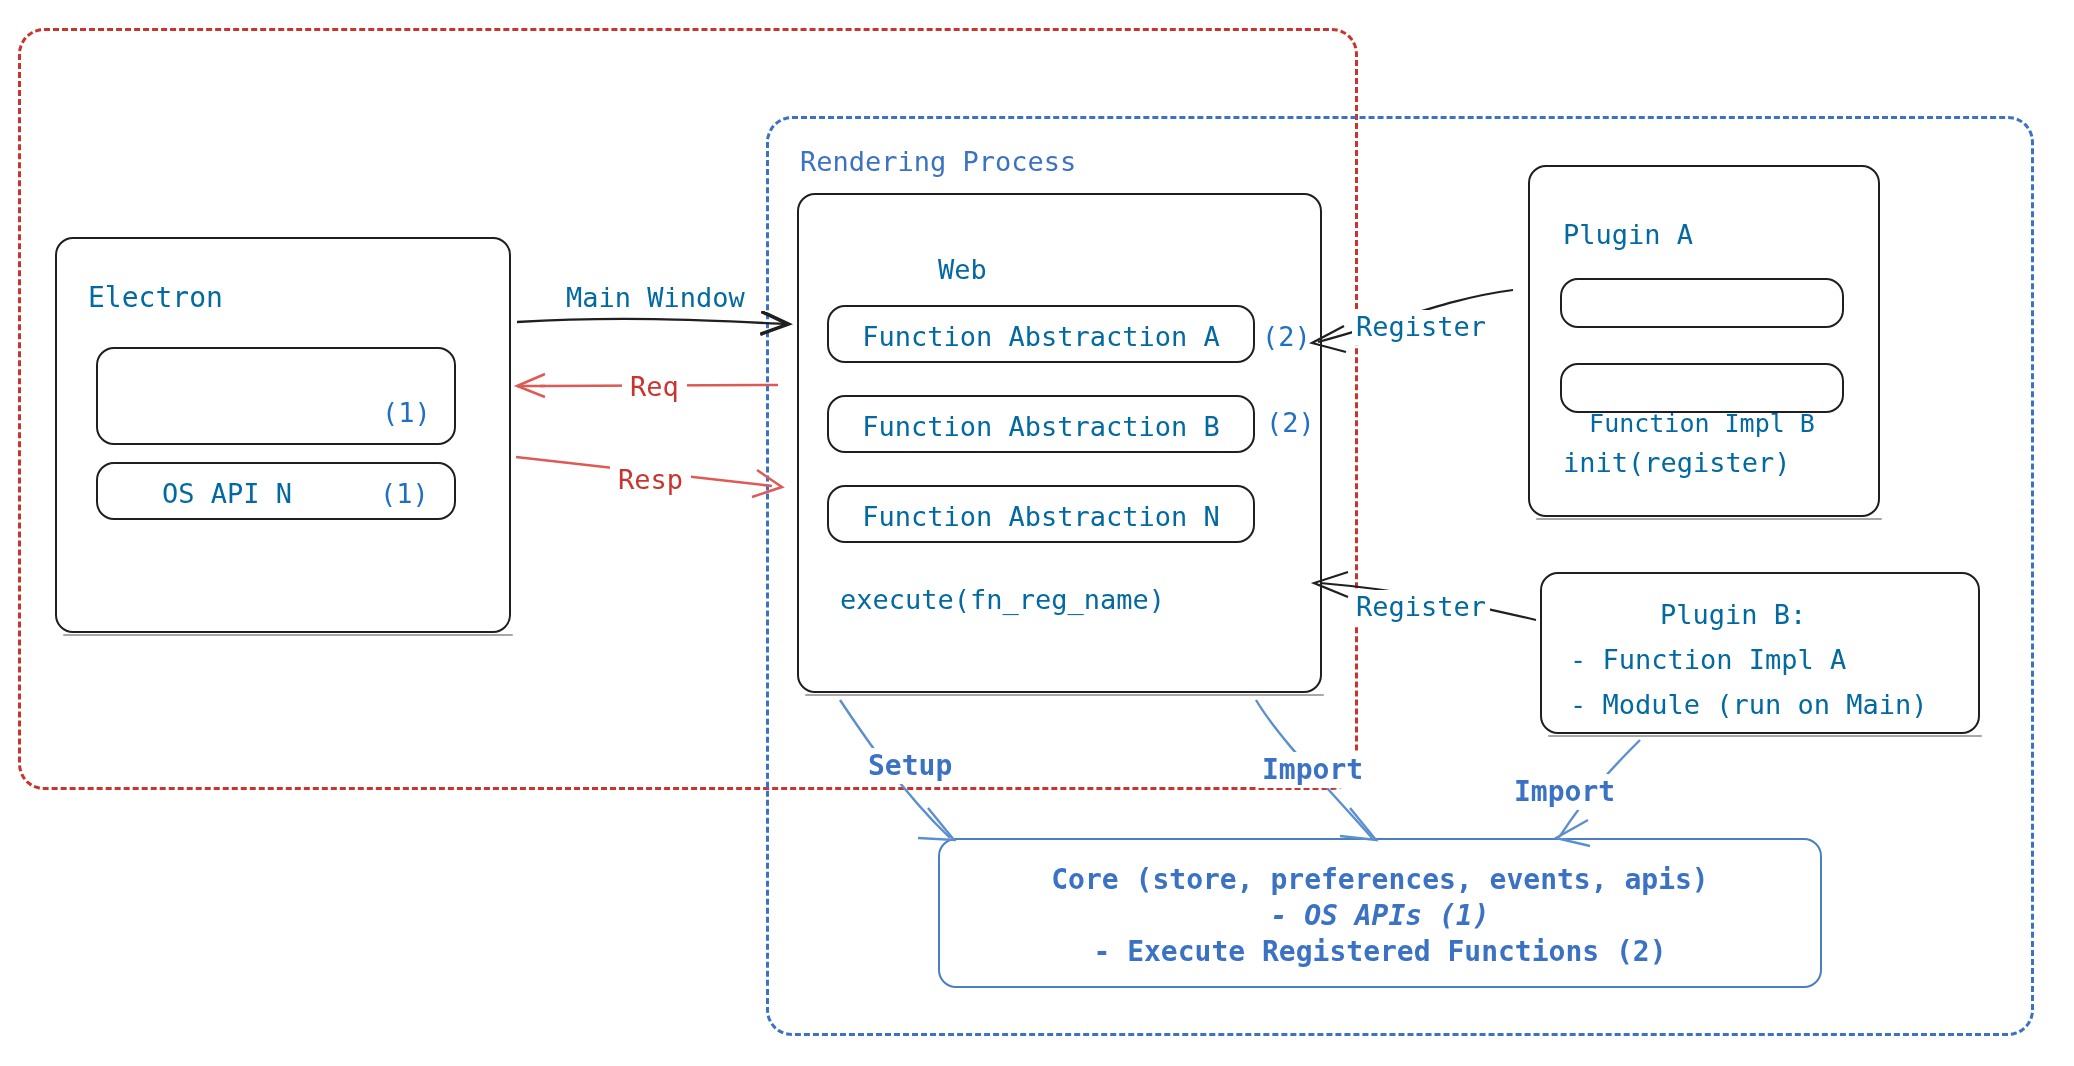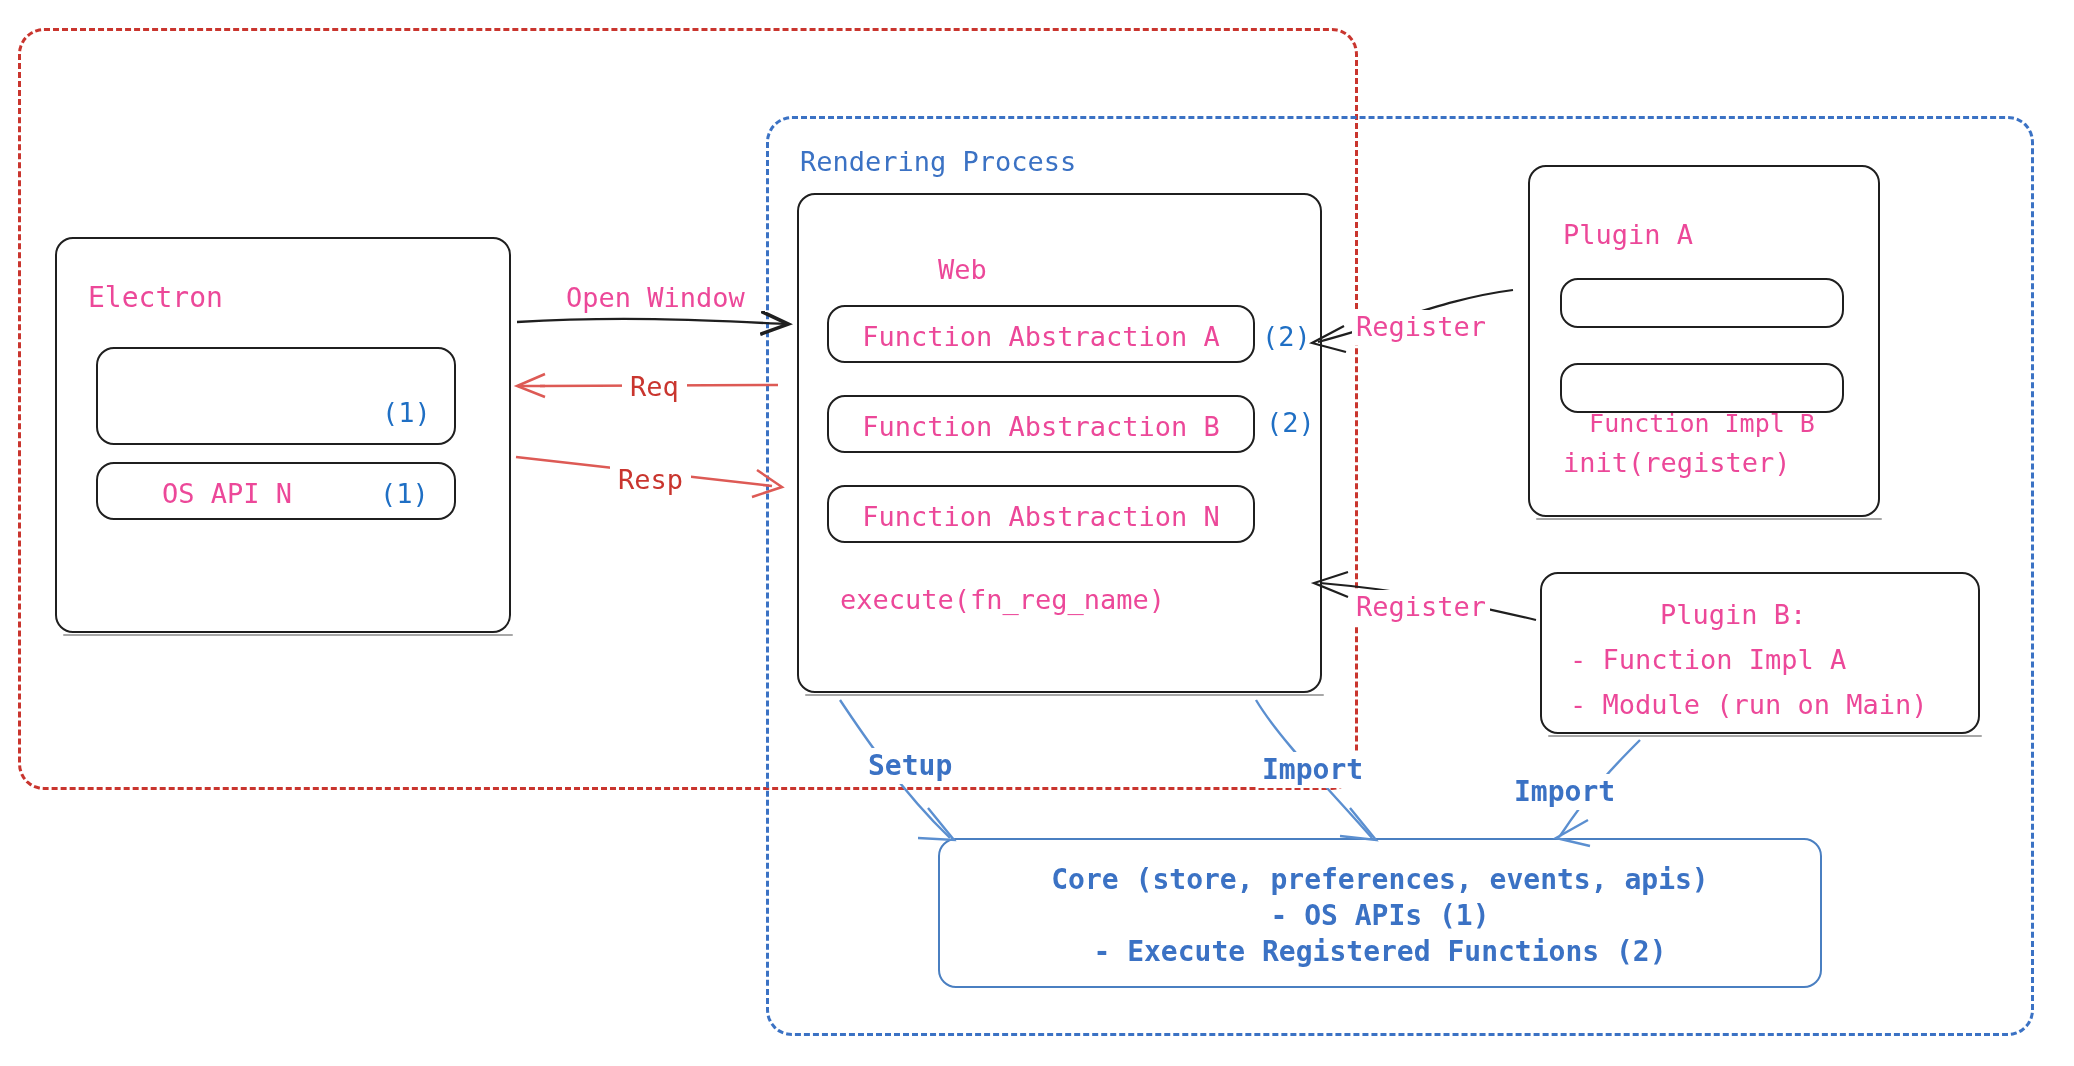--- a/index.html
+++ b/index.html
@@ -50,21 +50,21 @@
     border: 2.4px solid #4a7fc1;
     border-radius: 18px;
     background: #ffffff;
   }
 
   
   .label {
     position: absolute;
     white-space: pre;
     line-height: 1.28;
-    color: #ec4899;
+    color: #0369a1;
     font-family: "DejaVu Sans Mono", monospace;
   }
   .t-red   { color: #c9352e; }
   .t-blue  { color: #3b72c4; }
   .t-blue-b{ color: #3b72c4; font-weight: bold; }
   .t-blue-n{ color: #1f6fc4; }
   .center  { text-align: center; }
   .sz-25 { font-size: 25px; }
   .sz-26 { font-size: 26px; }
   .sz-27 { font-size: 27px; }
@@ -131,21 +131,21 @@
   <div class="label sz-27" style="left:1563px; top:446px;">init(register)</div>
 
   <div class="abs box shadowed" style="left:1540px; top:572px; width:440px; height:162px;"></div>
 
   <div class="label sz-27" style="left:1660px; top:598px;">Plugin B:</div>
   <div class="label sz-27" style="left:1570px; top:688px;">- Module (run on Main)</div>
   <div class="label sz-27" style="left:1570px; top:643px;">- Function Impl A</div>
 
   <div class="abs box-blue" style="left:938px; top:838px; width:884px; height:150px;"></div>
   <div class="label t-blue-b sz-28 center" style="left:938px; top:862px; width:884px;">Core (store, preferences, events, apis)</div>
-  <div class="label t-blue-b sz-28 center" style="left:938px; top:898px; width:884px;">- OS APIs (1)</div>
+  <div class="label t-blue-b sz-28 center" style="left:938px; top:898px; width:884px;font-style:italic;">- OS APIs (1)</div>
   <div class="label t-blue-b sz-28 center" style="left:938px; top:934px; width:884px;">- Execute Registered Functions (2)</div>
 
   <svg class="overlay" viewBox="0 0 2074 1066" xmlns="http://www.w3.org/2000/svg">
     <defs>
       <marker id="ah-dark" markerWidth="14" markerHeight="14" refX="11" refY="5" orient="auto" markerUnits="strokeWidth">
         <path d="M0,0 L12,5 L0,10" fill="none" stroke="#1f1f1f" stroke-width="1.6"></path>
       </marker>
       <marker id="ah-dark-rev" markerWidth="14" markerHeight="14" refX="2" refY="5" orient="auto" markerUnits="strokeWidth">
         <path d="M12,0 L0,5 L12,10" fill="none" stroke="#1f1f1f" stroke-width="1.6"></path>
       </marker>
@@ -182,21 +182,21 @@
     <path d="M840,700 C860,730 900,790 950,838" fill="none" stroke="#5b8fd0" stroke-width="2.4"></path>
     <path d="M928,808 L954,840 L918,838" fill="none" stroke="#5b8fd0" stroke-width="2.4"></path>
 
     <path d="M1256,700 C1280,740 1330,790 1372,838" fill="none" stroke="#5b8fd0" stroke-width="2.4"></path>
     <path d="M1350,808 L1376,840 L1340,836" fill="none" stroke="#5b8fd0" stroke-width="2.4"></path>
 
     <path d="M1640,740 C1620,760 1590,790 1560,836" fill="none" stroke="#5b8fd0" stroke-width="2.4"></path>
     <path d="M1588,820 L1556,838 L1590,846" fill="none" stroke="#5b8fd0" stroke-width="2.4"></path>
   </svg>
 
-  <div class="label sz-27 lbl-on-svg" style="left:562px; top:281px; background:#fff; padding:0 4px;">Open Window</div>
+  <div class="label sz-27 lbl-on-svg" style="left:562px; top:281px; background:#fff; padding:0 4px;">Main Window</div>
 
   <div class="label t-red sz-27 lbl-on-svg" style="left:622px; top:370px; background:#fff; padding:0 8px;">Req</div>
 
   <div class="label t-red sz-27 lbl-on-svg" style="left:610px; top:463px; background:#fff; padding:0 8px;">Resp</div>
 
   <div class="label sz-27 lbl-on-svg" style="left:1352px; top:310px; background:#fff; padding:0 4px;">Register</div>
 
   <div class="label sz-27 lbl-on-svg" style="left:1352px; top:590px; background:#fff; padding:0 4px;">Register</div>
 
   <div class="label t-blue-b sz-28 lbl-on-svg" style="left:864px; top:748px; background:#fff; padding:0 4px;">Setup</div>

